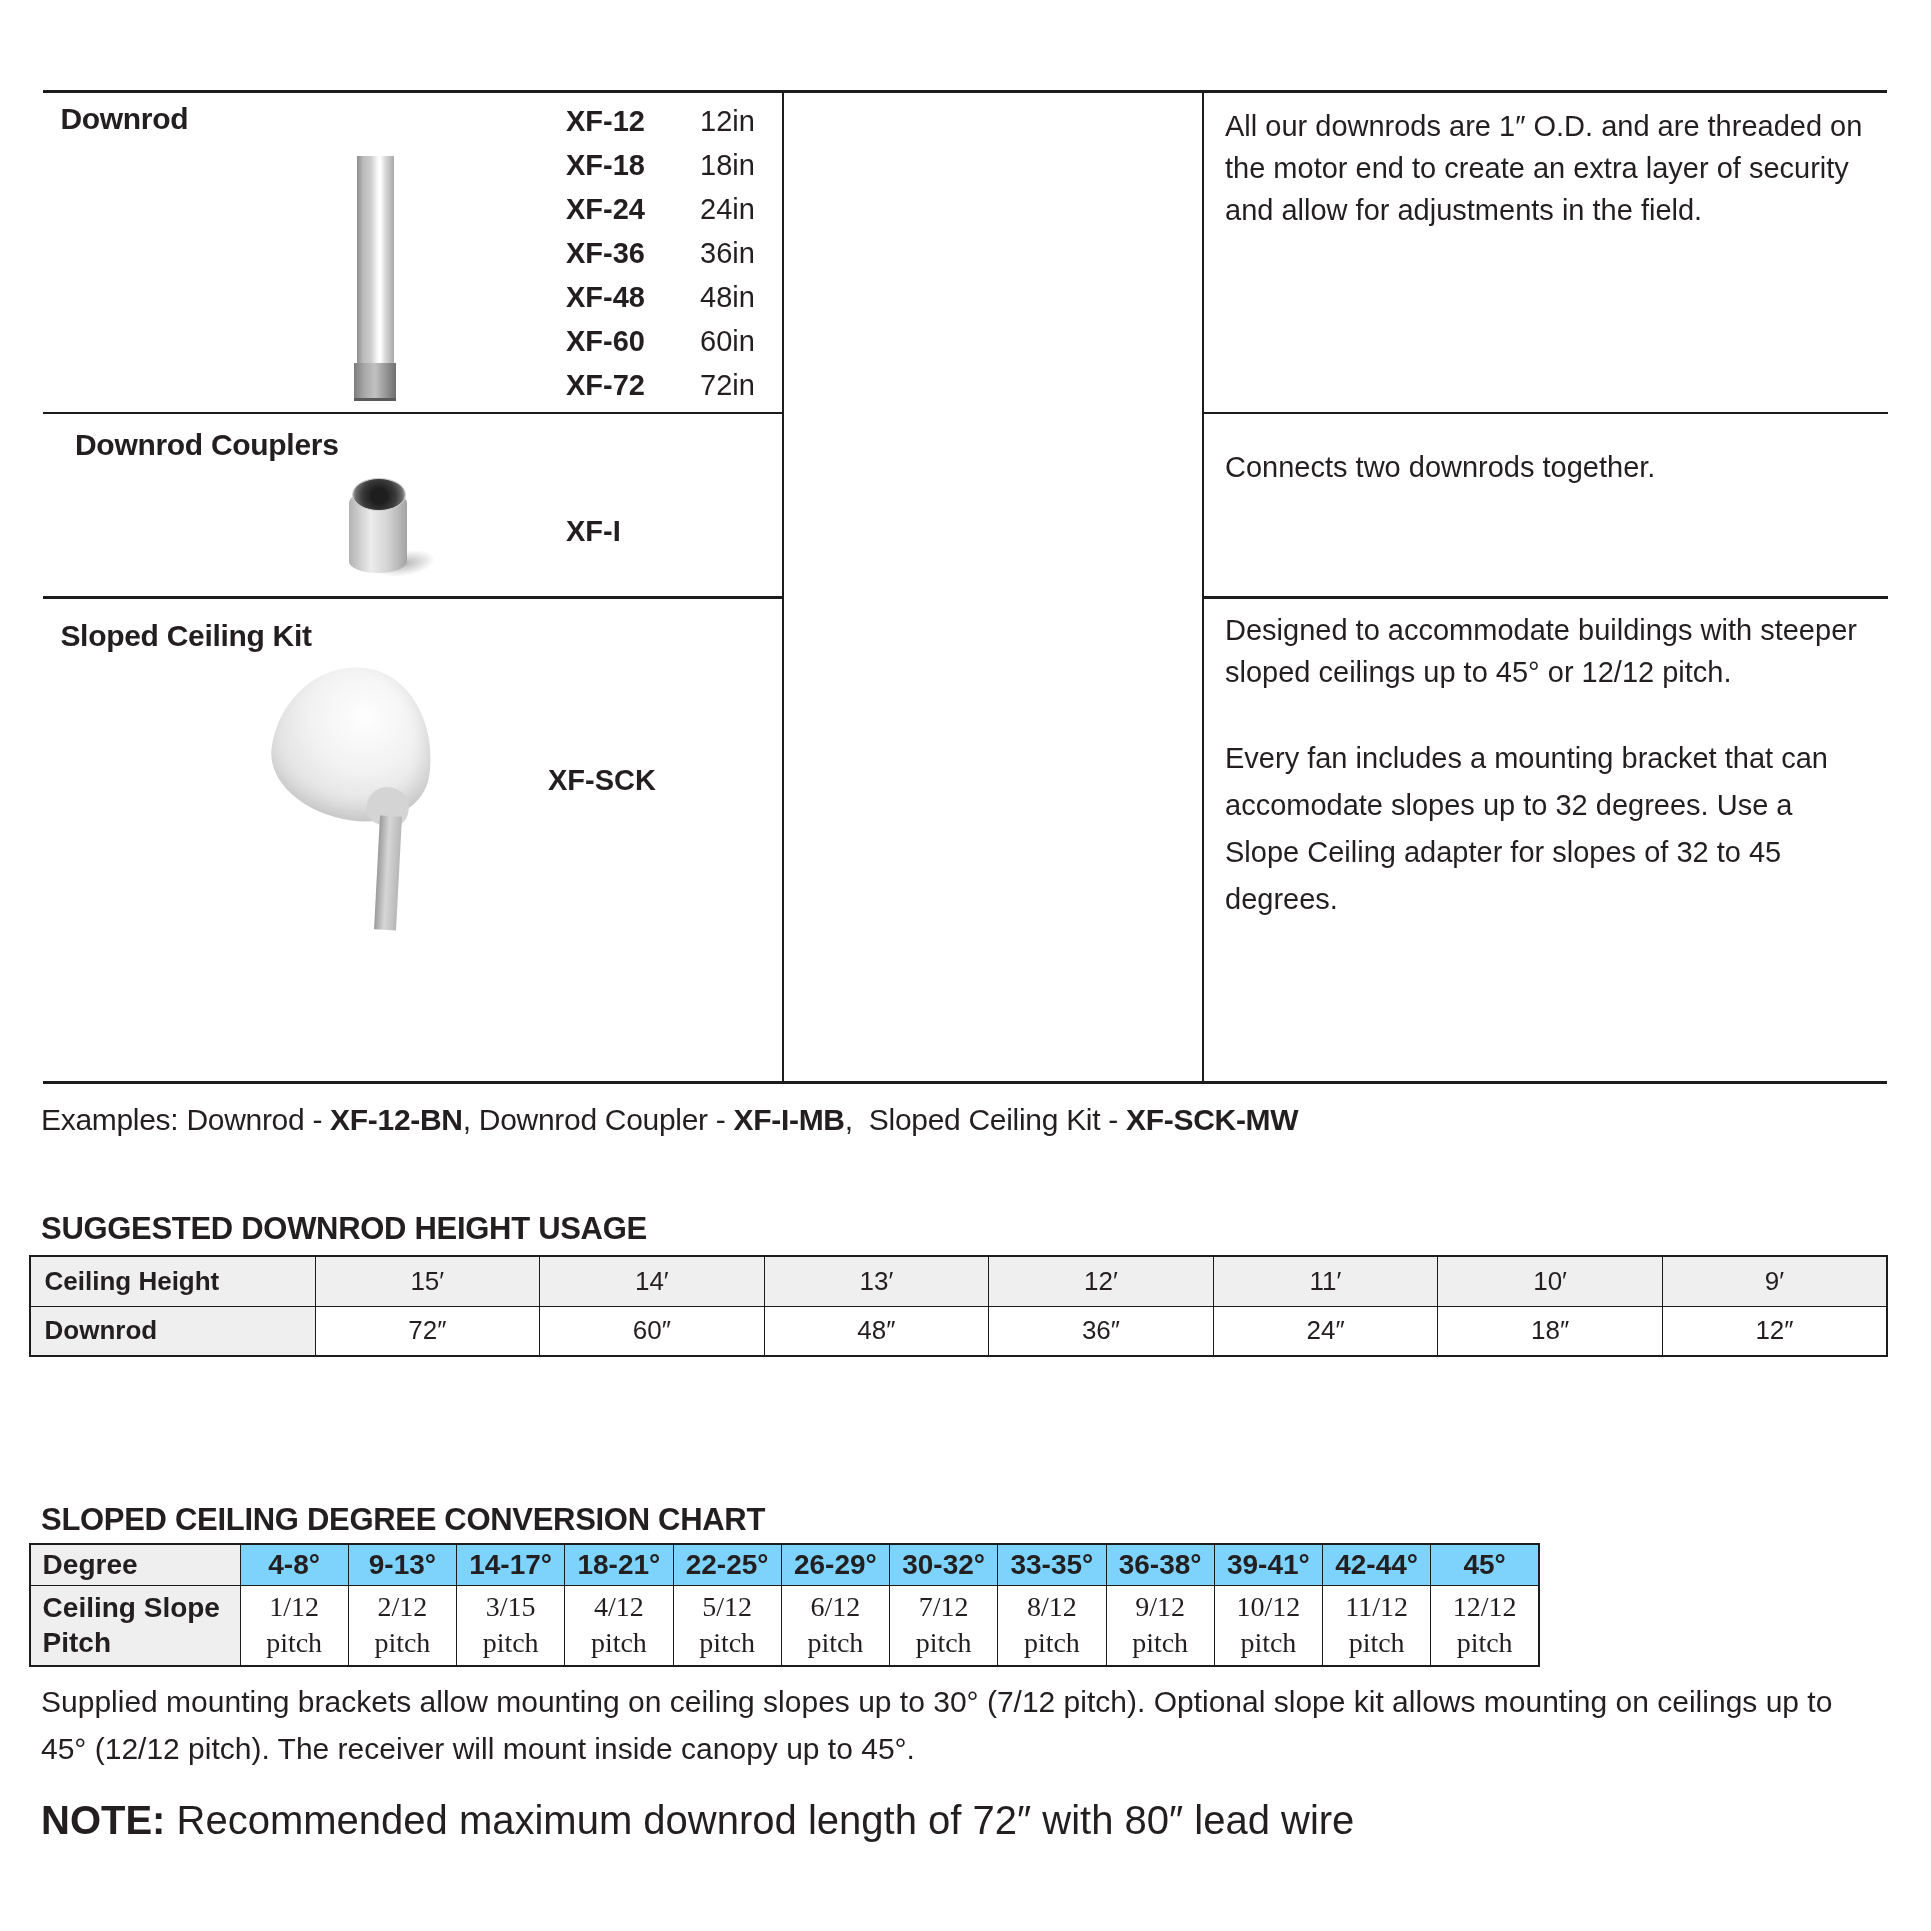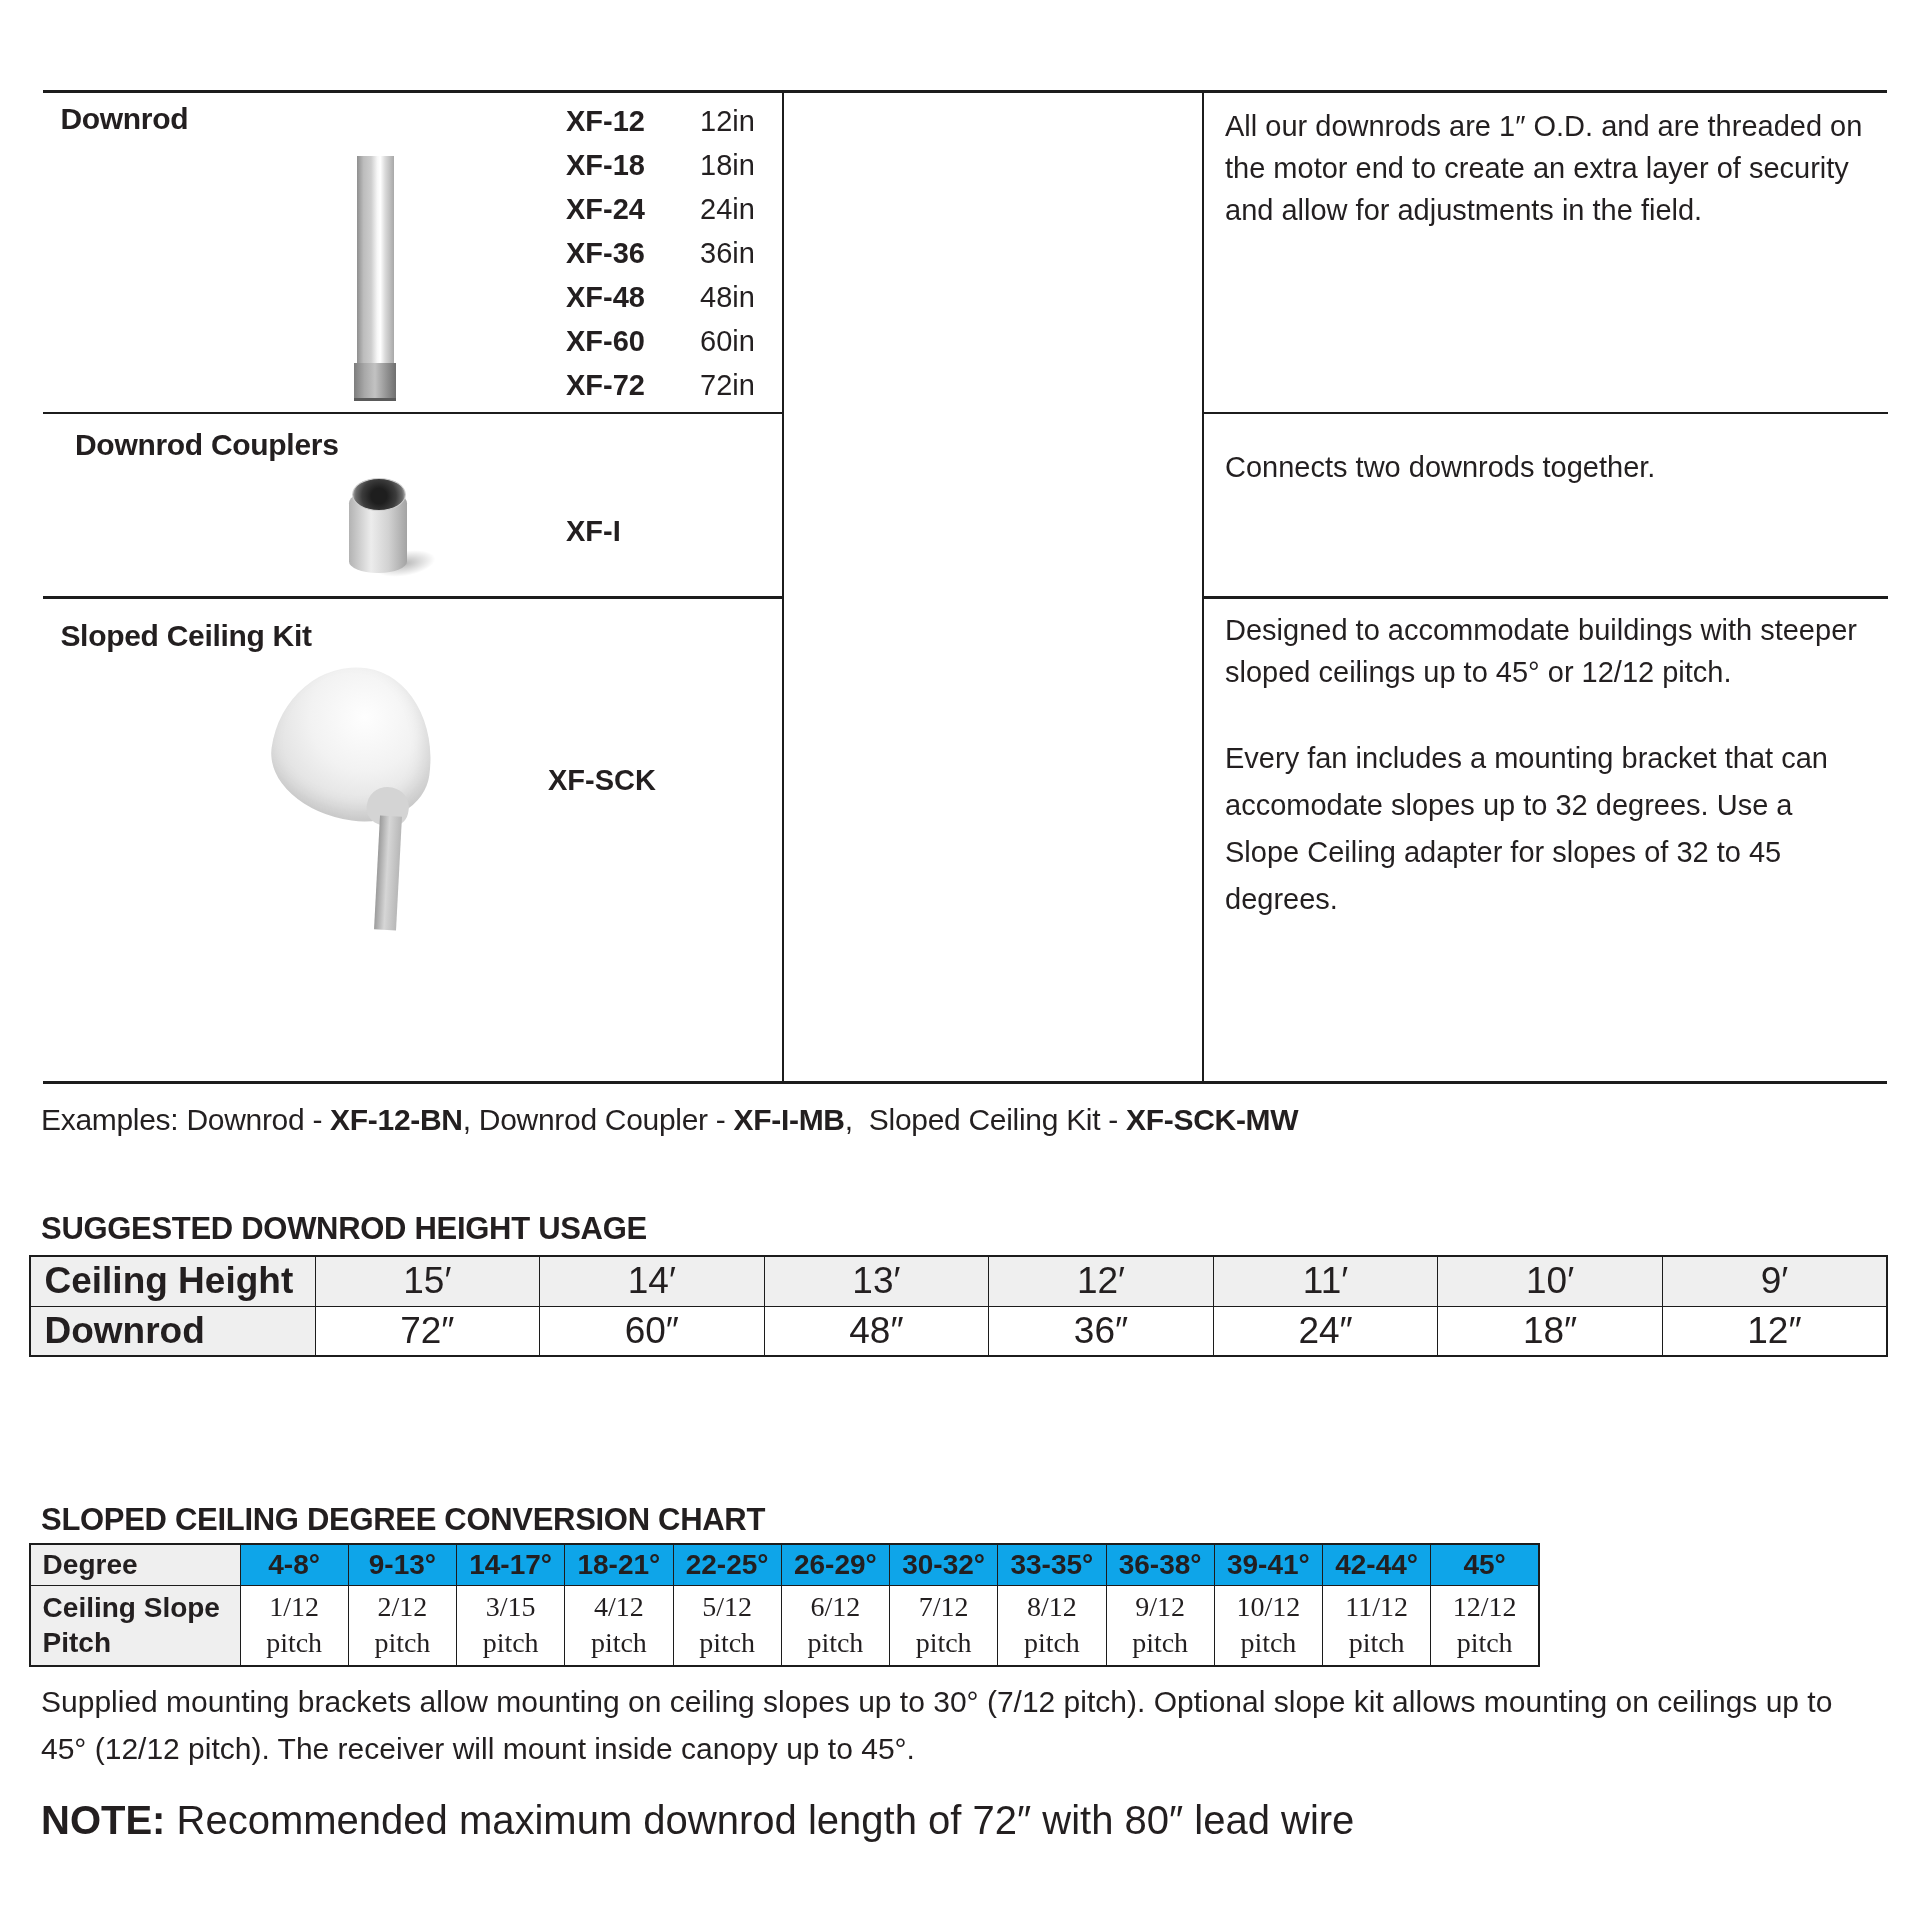--- a/index.html
+++ b/index.html
@@ -77,35 +77,35 @@
   .examples{position:absolute;left:41px;top:1103px;font-size:30px;letter-spacing:-0.3px;white-space:pre-wrap;}
   .examples .b{font-weight:700;}
 
   
   .sec-title{position:absolute;font-weight:700;font-size:31px;letter-spacing:-0.3px;}
   #title1{left:41px;top:1211px;}
   #title2{left:41px;top:1502px;}
 
   
   table.grid{position:absolute;border-collapse:collapse;table-layout:fixed;background:#fff;}
-  table.grid th, table.grid td{border:1.9px solid #1c1c1c;font-size:37px;padding:0 9.7px;}
+  table.grid th, table.grid td{border:1.9px solid #1c1c1c;font-size:26px;padding:0 9.7px;}
   table.grid{border:2.9px solid #1c1c1c;}
   #height-table{left:29px;top:1255px;width:1859px;}
   #height-table tr{height:50px;}
   #height-table th{text-align:left;font-weight:700;background:#efefef;padding-left:13.5px;}
   #height-table td{text-align:center;font-weight:400;}
   #height-table tr.hdr td{background:#efefef;}
 
   #degree-table{left:29px;top:1543px;width:1511px;}
   #degree-table th, #degree-table td{font-size:28px;}
   #degree-table tr.hdr{height:41px;}
   #degree-table tr.body{height:81px;}
   #degree-table th{text-align:left;font-weight:700;background:#efefef;padding-left:11.6px;line-height:35px;}
   #degree-table td{text-align:center;font-weight:400;}
-  #degree-table tr.hdr td{background:#0ea5e9;font-weight:700;text-align:center;}
+  #degree-table tr.hdr td{background:#7dd3fc;font-weight:700;text-align:center;}
   .pitch-line{display:block;line-height:36px;font-family:Liberation Serif, serif;}
 
   
   .footnote{position:absolute;left:41px;top:1678px;width:1806px;font-size:30px;line-height:47px;}
   .note{position:absolute;left:41px;top:1798px;font-size:40px;}
   .note .b{font-weight:700;}
 </style>
 </head>
 <body>
 

